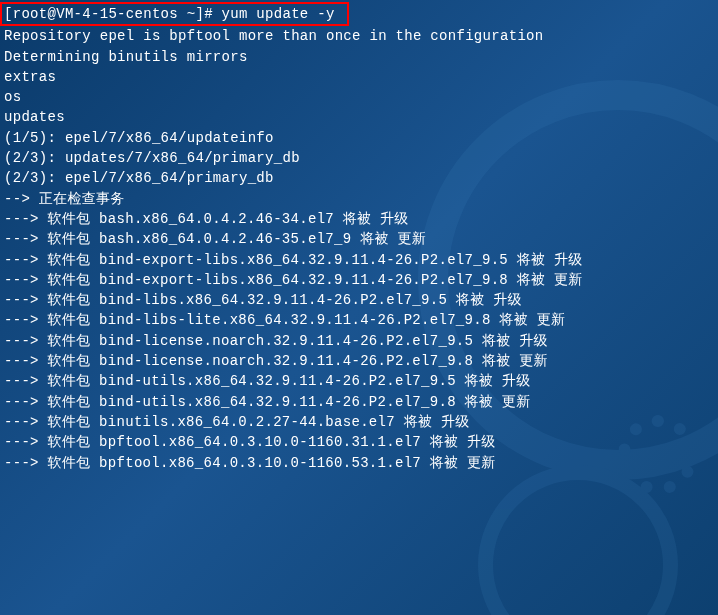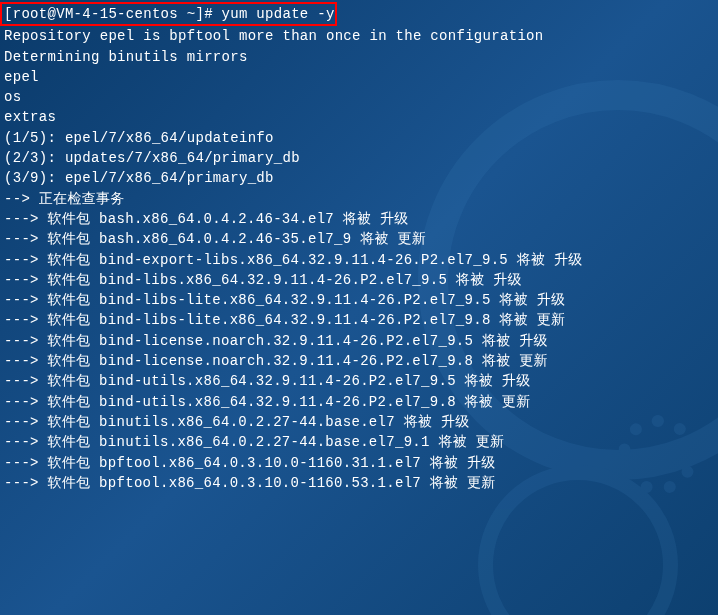--- a/index.html
+++ b/index.html
@@ -23,21 +23,21 @@
       position: relative;
       z-index: 2;
     }
     .line {
       white-space: pre;
       letter-spacing: 0.3px;
     }
     .highlight-box {
       border: 2px solid #ff0000;
       display: inline-block;
-      padding: 0 0 0 2px;
+      padding: 0 12px 0 2px;
       margin-left: -4px;
     }
     .prompt {
       color: #ffffff;
     }
     .command {
       color: #ffffff;
     }
     .bg-deco {
       position: absolute;
@@ -84,35 +84,34 @@
   <div class="circle1"></div>
   <div class="circle2"></div>
   <div class="gear"></div>
 </div>
 
 <div class="terminal">
   <div class="line"><span class="highlight-box"><span class="prompt">[root@VM-4-15-centos ~]#</span><span class="command"> yum update -y</span></span></div>
   <div id="output-lines">
       <div class="line">Repository epel is bpftool more than once in the configuration</div>
       <div class="line">Determining binutils mirrors</div>
-      <div class="line">epel</div>
+      <div class="line">extras</div>
       <div class="line">os</div>
-      <div class="line">extras</div>
+      <div class="line">updates</div>
       <div class="line">(1/5): epel/7/x86_64/updateinfo</div>
       <div class="line">(2/3): updates/7/x86_64/primary_db</div>
-      <div class="line">(3/9): epel/7/x86_64/primary_db</div>
+      <div class="line">(2/3): epel/7/x86_64/primary_db</div>
       <div class="line">--&gt; 正在检查事务</div>
       <div class="line">---&gt; 软件包 bash.x86_64.0.4.2.46-34.el7 将被 升级</div>
       <div class="line">---&gt; 软件包 bash.x86_64.0.4.2.46-35.el7_9 将被 更新</div>
       <div class="line">---&gt; 软件包 bind-export-libs.x86_64.32.9.11.4-26.P2.el7_9.5 将被 升级</div>
+      <div class="line">---&gt; 软件包 bind-export-libs.x86_64.32.9.11.4-26.P2.el7_9.8 将被 更新</div>
       <div class="line">---&gt; 软件包 bind-libs.x86_64.32.9.11.4-26.P2.el7_9.5 将被 升级</div>
-      <div class="line">---&gt; 软件包 bind-libs-lite.x86_64.32.9.11.4-26.P2.el7_9.5 将被 升级</div>
       <div class="line">---&gt; 软件包 bind-libs-lite.x86_64.32.9.11.4-26.P2.el7_9.8 将被 更新</div>
       <div class="line">---&gt; 软件包 bind-license.noarch.32.9.11.4-26.P2.el7_9.5 将被 升级</div>
       <div class="line">---&gt; 软件包 bind-license.noarch.32.9.11.4-26.P2.el7_9.8 将被 更新</div>
       <div class="line">---&gt; 软件包 bind-utils.x86_64.32.9.11.4-26.P2.el7_9.5 将被 升级</div>
       <div class="line">---&gt; 软件包 bind-utils.x86_64.32.9.11.4-26.P2.el7_9.8 将被 更新</div>
       <div class="line">---&gt; 软件包 binutils.x86_64.0.2.27-44.base.el7 将被 升级</div>
-      <div class="line">---&gt; 软件包 binutils.x86_64.0.2.27-44.base.el7_9.1 将被 更新</div>
       <div class="line">---&gt; 软件包 bpftool.x86_64.0.3.10.0-1160.31.1.el7 将被 升级</div>
       <div class="line">---&gt; 软件包 bpftool.x86_64.0.3.10.0-1160.53.1.el7 将被 更新</div>
     </div>
 </div>
 
 </body></html>

